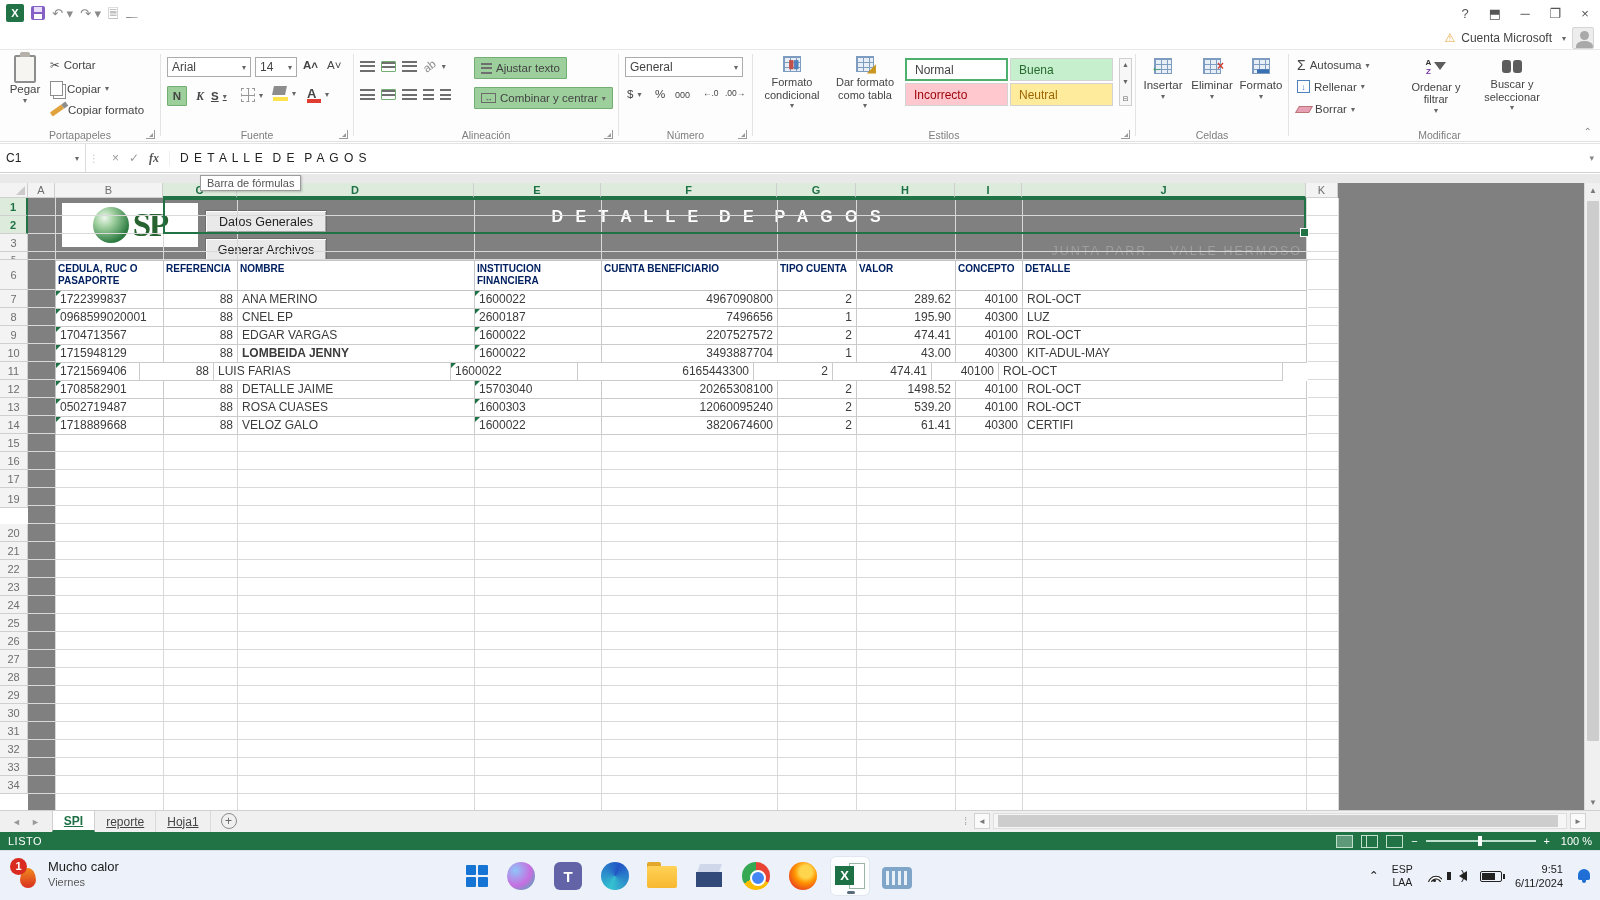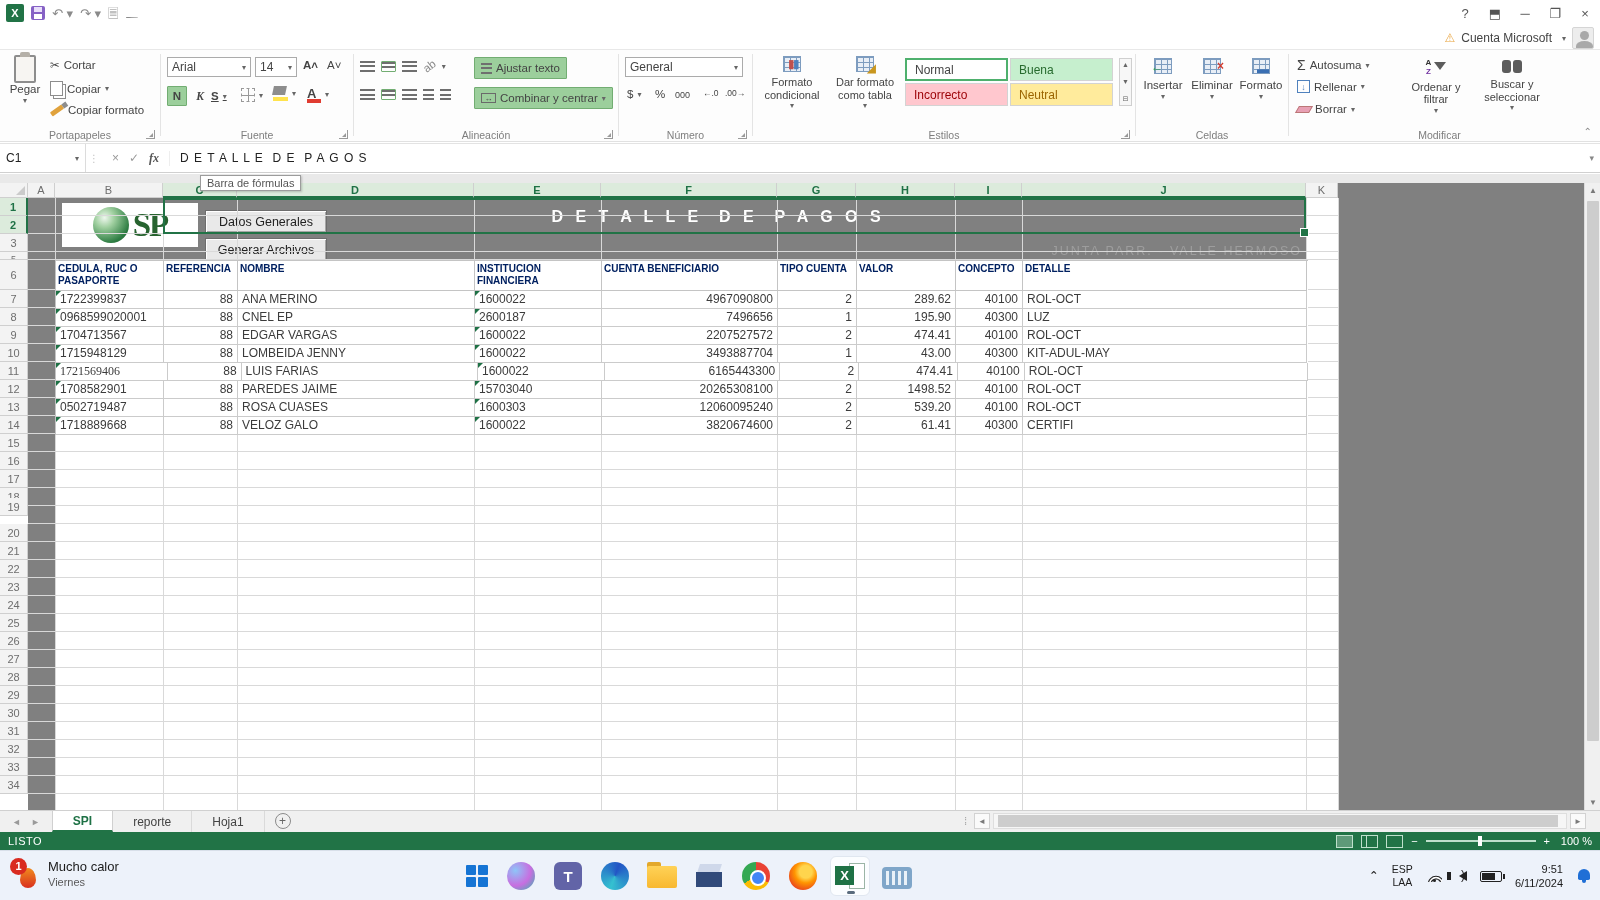--- a/index.html
+++ b/index.html
@@ -111,21 +111,21 @@
   .tdc.r{text-align:right;}
   .tdc.tri::before{content:"";position:absolute;left:0;top:0;border-top:5px solid #1e7145;border-right:5px solid transparent;}
 
   .vscroll{position:absolute;left:1584px;top:183px;width:16px;height:627px;background:#f0f0f0;border-left:1px solid #dcdcdc;}
   .vscroll .arr{position:absolute;left:0;width:16px;height:15px;font-size:8px;color:#7a7a7a;text-align:center;line-height:15px;}
   .vthumb{position:absolute;left:2px;top:18px;width:12px;height:540px;background:#cdcdcd;border-radius:1px;}
 
   
   .tabbar{position:absolute;left:0;top:810px;width:1600px;height:22px;background:#f0f0f0;border-top:1px solid #d0d0d0;display:flex;align-items:stretch;font-size:12px;}
   .tnav{display:flex;align-items:center;gap:10px;padding:0 12px;color:#9a9a9a;font-size:9px;}
-  .sheettab{padding:0 20px;display:flex;align-items:center;color:#444;border-right:1px solid #dadada;}
+  .sheettab{padding:0 11px;display:flex;align-items:center;color:#444;border-right:1px solid #dadada;text-decoration:underline;}
   .sheettab.active{background:#fff;color:#1e7145;font-weight:bold;border:1px solid #d0d0d0;border-top:none;border-bottom:2px solid #217346;}
   .addsheet{width:16px;height:16px;border:1px solid #8b8b8b;border-radius:50%;color:#666;font-size:12px;line-height:14px;text-align:center;margin:2px 0 0 10px;}
   .hscroll{position:absolute;right:0;top:810px;height:22px;display:flex;align-items:center;}
   .hdots{color:#a0a0a0;font-size:10px;letter-spacing:1px;margin-right:6px;}
   .harr{width:16px;height:16px;border:1px solid #d2d2d2;background:#fafafa;color:#7a7a7a;font-size:8px;text-align:center;line-height:15px;}
   .htrack{width:574px;height:16px;background:#f6f6f6;border:1px solid #dedede;position:relative;margin:0 3px;}
   .hthumb{position:absolute;left:4px;top:1px;height:12px;width:560px;background:#cdcdcd;}
 
   
   .statusbar{position:absolute;left:0;top:832px;width:1600px;height:18px;background:#217346;color:#fff;font-size:11px;display:flex;align-items:center;}
@@ -511,43 +511,43 @@
           <div class="tdc tri" style="width: 127px;">1600022</div>
           <div class="tdc r" style="width: 176px;">2207527572</div>
           <div class="tdc r" style="width: 79px;">2</div>
           <div class="tdc r" style="width: 99px;">474.41</div>
           <div class="tdc r" style="width: 67px;">40100</div>
           <div class="tdc" style="width: 284px;">ROL-OCT</div>
         </div>
         <div class="trow">
           <div class="tdc tri" style="width: 108px;">1715948129</div>
           <div class="tdc r" style="width: 74px;">88</div>
-          <div class="tdc" style="width: 237px;">LOMBEIDA JENNY</div>
+          <div class="tdc" style="width: 237px; font-weight: bold;">LOMBEIDA JENNY</div>
           <div class="tdc tri" style="width: 127px;">1600022</div>
           <div class="tdc r" style="width: 176px;">3493887704</div>
           <div class="tdc r" style="width: 79px;">1</div>
           <div class="tdc r" style="width: 99px;">43.00</div>
           <div class="tdc r" style="width: 67px;">40300</div>
           <div class="tdc" style="width: 284px;">KIT-ADUL-MAY</div>
         </div>
         <div class="trow">
-          <div class="tdc tri" style="width: 112px; font-family: Liberation Serif, serif;">1721569406</div>
+          <div class="tdc tri" style="width: 84px;">1721569406</div>
           <div class="tdc r" style="width: 74px;">88</div>
           <div class="tdc" style="width: 237px;">LUIS FARIAS</div>
           <div class="tdc tri" style="width: 127px;">1600022</div>
           <div class="tdc r" style="width: 176px;">6165443300</div>
           <div class="tdc r" style="width: 79px;">2</div>
           <div class="tdc r" style="width: 99px;">474.41</div>
           <div class="tdc r" style="width: 67px;">40100</div>
           <div class="tdc" style="width: 284px;">ROL-OCT</div>
         </div>
         <div class="trow">
           <div class="tdc tri" style="width: 108px;">1708582901</div>
           <div class="tdc r" style="width: 74px;">88</div>
-          <div class="tdc" style="width: 237px;">PAREDES JAIME</div>
+          <div class="tdc" style="width: 237px;">DETALLE JAIME</div>
           <div class="tdc tri" style="width: 127px;">15703040</div>
           <div class="tdc r" style="width: 176px;">20265308100</div>
           <div class="tdc r" style="width: 79px;">2</div>
           <div class="tdc r" style="width: 99px;">1498.52</div>
           <div class="tdc r" style="width: 67px;">40100</div>
           <div class="tdc" style="width: 284px;">ROL-OCT</div>
         </div>
         <div class="trow">
           <div class="tdc tri" style="width: 108px;">0502719487</div>
           <div class="tdc r" style="width: 74px;">88</div>
@@ -621,21 +621,21 @@
       <div class="rhcell" style="top: 233px; height: 18px; line-height: 18px;">14</div>
       <div class="hline" style="top: 250px; width: 1310px;"></div>
       <div class="rhcell" style="top: 251px; height: 18px; line-height: 18px;">15</div>
       <div class="hline" style="top: 268px; width: 1310px;"></div>
       <div class="rhcell" style="top: 269px; height: 18px; line-height: 18px;">16</div>
       <div class="hline" style="top: 286px; width: 1310px;"></div>
       <div class="rhcell" style="top: 287px; height: 18px; line-height: 18px;">17</div>
       <div class="hline" style="top: 304px; width: 1310px;"></div>
       <div class="rhcell" style="top: 305px; height: 18px; line-height: 18px;">18</div>
       <div class="hline" style="top: 322px; width: 1310px;"></div>
-      <div class="rhcell" style="top: 315px; height: 18px; line-height: 18px;">19</div>
+      <div class="rhcell" style="top: 307px; height: 18px; line-height: 18px;">19</div>
       <div class="hline" style="top: 340px; width: 1310px;"></div>
       <div class="rhcell" style="top: 341px; height: 18px; line-height: 18px;">20</div>
       <div class="hline" style="top: 358px; width: 1310px;"></div>
       <div class="rhcell" style="top: 359px; height: 18px; line-height: 18px;">21</div>
       <div class="hline" style="top: 376px; width: 1310px;"></div>
       <div class="rhcell" style="top: 377px; height: 18px; line-height: 18px;">22</div>
       <div class="hline" style="top: 394px; width: 1310px;"></div>
       <div class="rhcell" style="top: 395px; height: 18px; line-height: 18px;">23</div>
       <div class="hline" style="top: 412px; width: 1310px;"></div>
       <div class="rhcell" style="top: 413px; height: 18px; line-height: 18px;">24</div>

